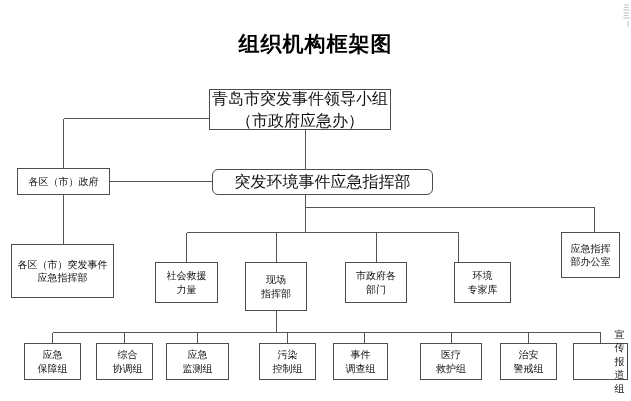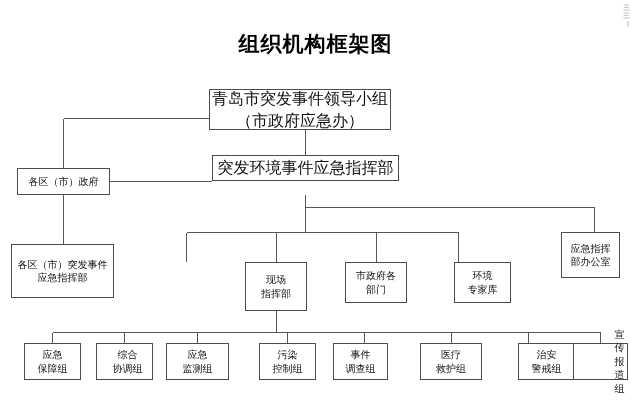--- a/index.html
+++ b/index.html
@@ -128,34 +128,38 @@
 
   <div class="node-box wide-node" style="left:209px; top:89px; width:182px; height:41px;">
     <span class="node-label">青岛市突发事件领导小组
 （市政府应急办）</span>
   </div>
 
   <div class="node-box" style="left:17px; top:168px; width:93px; height:27px;">
     <span class="node-label">各区（市）政府</span>
   </div>
 
-  <div class="node-box wide-node" style="left:212px; top:155px; width:187px; height:26px;">
+  <div class="node-box wide-node" style="left:212px; top:169px; width:221px; height:26px;border-radius:6px;">
     <span class="node-label">突发环境事件应急指挥部</span>
   </div>
 
   <div class="node-box" style="left:11px; top:244px; width:103px; height:54px;">
     <span class="node-label">各区（市）突发事件
 应急指挥部</span>
   </div>
 
   <div class="node-box" style="left:561px; top:232px; width:59px; height:46px;">
     <span class="node-label">应急指挥
 部办公室</span>
   </div>
 
+  <div class="node-box" style="left:155px; top:262px; width:63px; height:41px;">
+    <span class="node-label">社会救援
+力量</span>
+  </div>
 
   <div class="node-box" style="left:245px; top:262px; width:62px; height:49px;">
     <span class="node-label">现场
 指挥部</span>
   </div>
 
   <div class="node-box" style="left:345px; top:262px; width:62px; height:41px;">
     <span class="node-label">市政府各
 部门</span>
   </div>
@@ -188,21 +192,21 @@
   <div class="node-box" style="left:333px; top:343px; width:55px; height:37px;">
     <span class="node-label">事件
 调查组</span>
   </div>
 
   <div class="node-box" style="left:420px; top:343px; width:62px; height:37px;">
     <span class="node-label">医疗
 救护组</span>
   </div>
 
-  <div class="node-box" style="left:518px; top:343px; width:57px; height:37px;">
+  <div class="node-box" style="left:500px; top:343px; width:57px; height:37px;">
     <span class="node-label">治安
 警戒组</span>
   </div>
 
   <div class="node-box" style="left:573px; top:343px; width:55px; height:37px;padding-left:40px;">
     <span class="node-label">宣传
 报道组</span>
   </div>
 
   <div class="edge-artifact">三三

